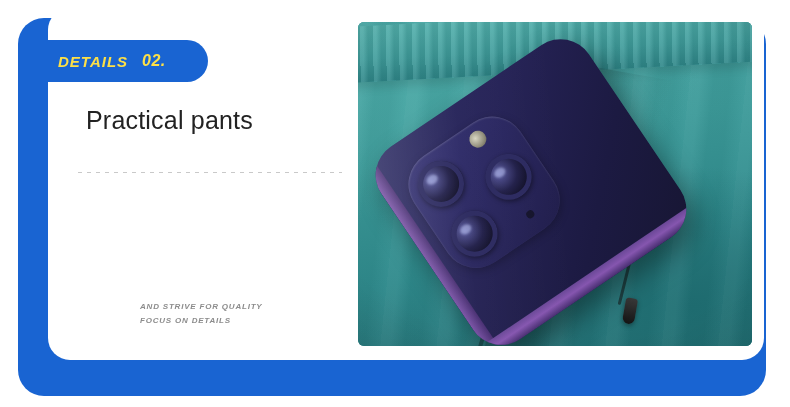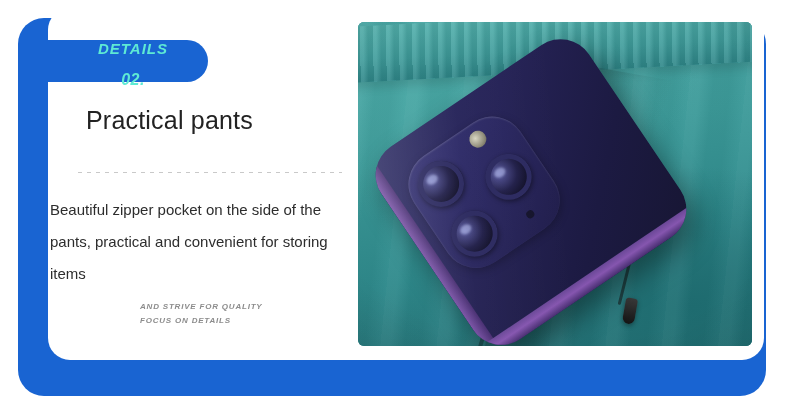--- a/index.html
+++ b/index.html
@@ -55,31 +55,30 @@
   }
 
   .details-tag {
     position: absolute;
     left: -16px;
     top: 32px;
     width: 176px;
     height: 42px;
     background: #1964d2;
     border-radius: 0 22px 22px 0;
-    color: #5eead4;
+    color: #fde047;
     display: flex;
     align-items: center;
     gap: 14px;
     padding-left: 26px;
     box-sizing: border-box;
     font-style: italic;
     font-weight: bold;
     font-size: 15px;
     letter-spacing: 1px;
-    flex-direction: column;
   }
   .details-tag .tag-num {
     font-style: italic;
     font-weight: bold;
     font-size: 16px;
     letter-spacing: 0.5px;
   }
 
   .headline {
     position: absolute;
@@ -351,21 +350,20 @@
 
     <div class="details-tag">
       <span>DETAILS</span>
       <span class="tag-num">02.</span>
     </div>
 
     <div class="headline">Practical pants</div>
 
     <div class="divider"></div>
 
-    <div class="body-copy">Beautiful zipper pocket on the side of the pants, practical and convenient for storing items</div>
 
     <div class="sub-note">
       <div>AND STRIVE FOR QUALITY</div>
       <div>FOCUS ON DETAILS</div>
     </div>
   </div>
 
   <div class="photo">
     <div class="fabric"></div>
     <div class="folds"></div>

